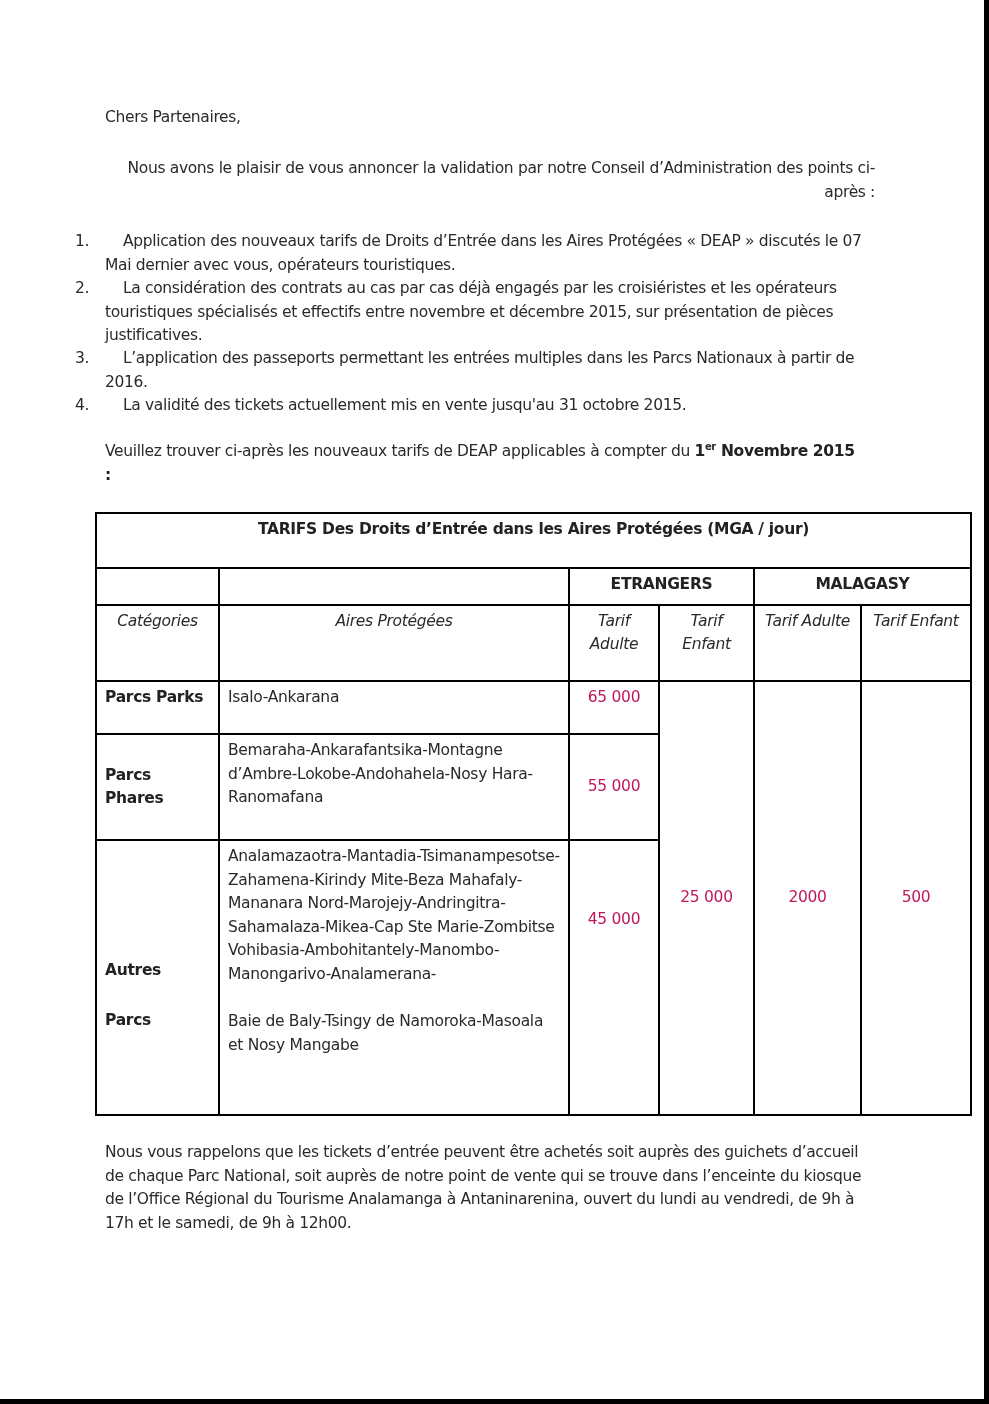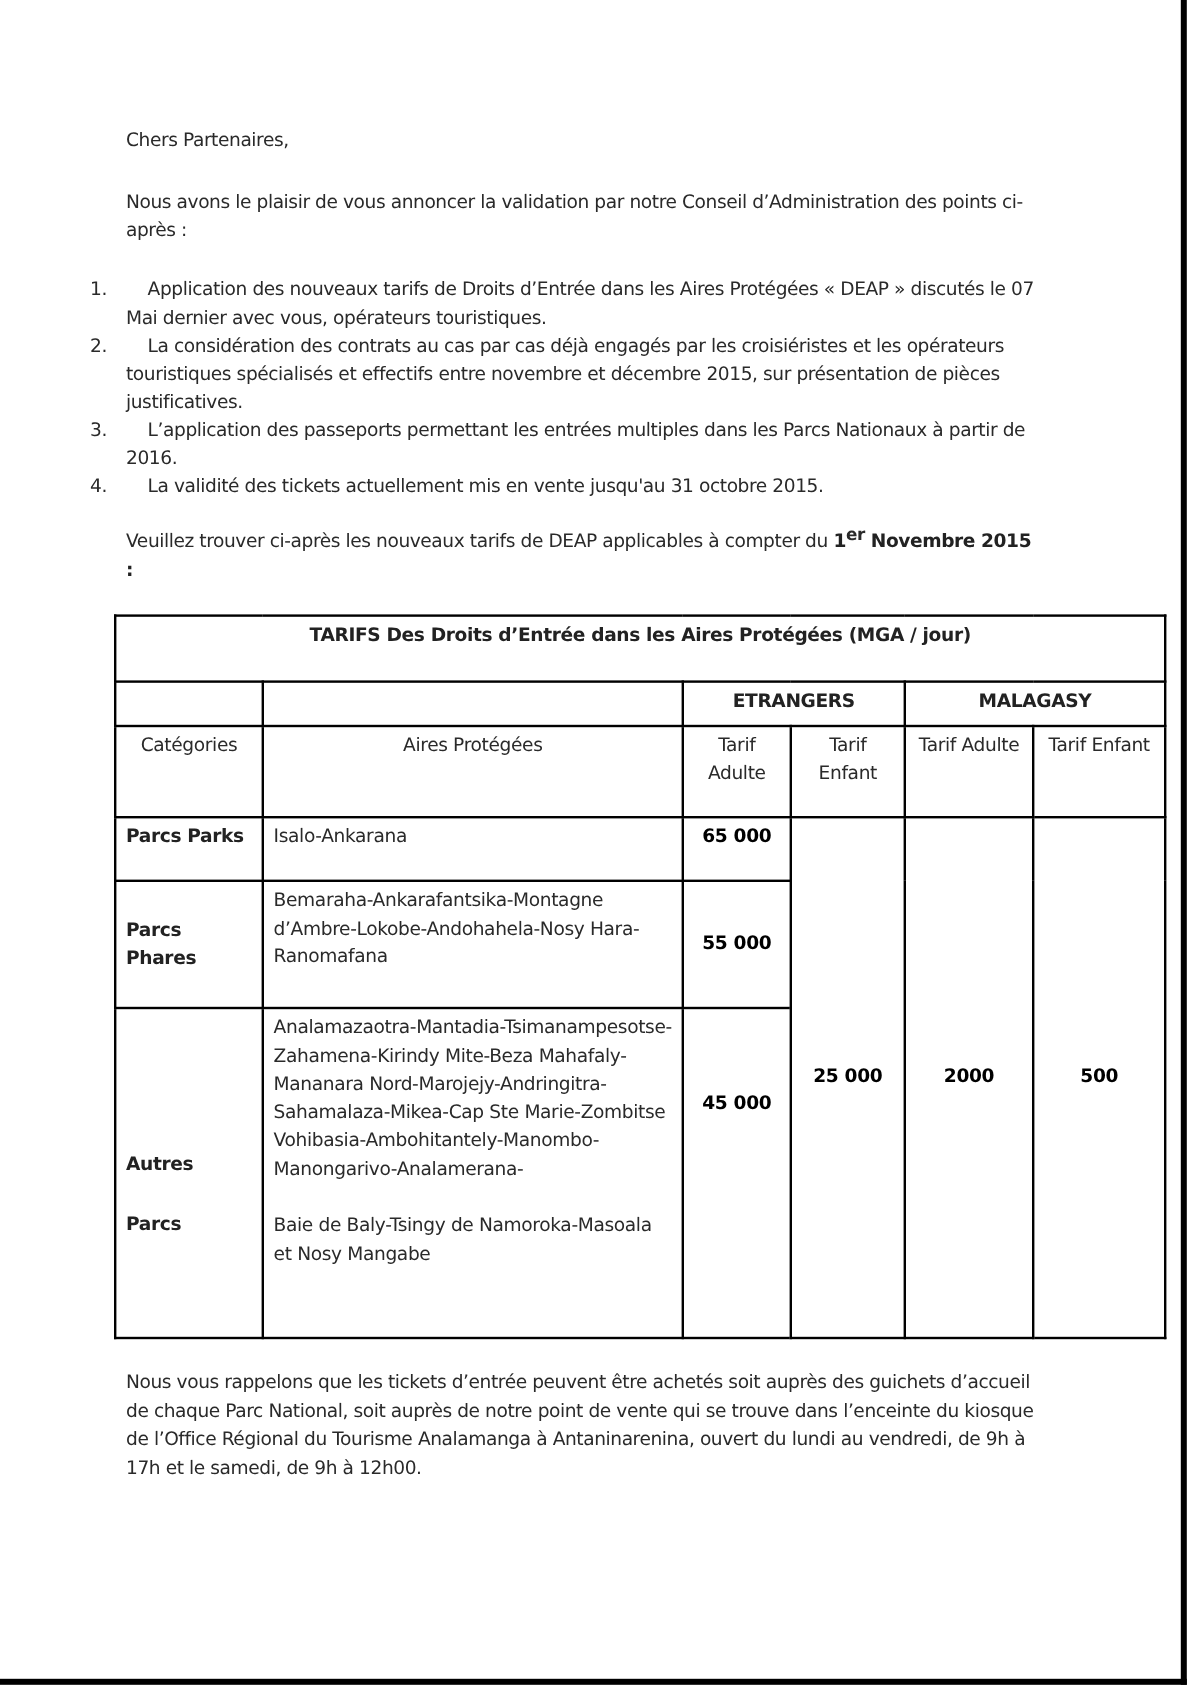--- a/index.html
+++ b/index.html
@@ -5,46 +5,46 @@
   html, body { margin: 0; padding: 0; }
   body {
     width: 989px; height: 1404px; position: relative; overflow: hidden;
     background: #ffffff; color: #2a2a2a;
     font-family: "DejaVu Sans", sans-serif;
   }
   .page-edge-right { position: absolute; left: 984px; top: 0; width: 5px; height: 1404px; background: #000; }
   .page-edge-bottom { position: absolute; left: 0; top: 1399px; width: 989px; height: 5px; background: #000; }
   .txt { position: absolute; font-size: 15.5px; line-height: 23.5px; letter-spacing: -0.35px; color: #2a2a2a; }
   .b { font-weight: bold; color: #222; }
-  .sup { font-size: 14px; vertical-align: super; line-height: 0; font-weight: bold; }
+  .sup { font-size: 10px; vertical-align: super; line-height: 0; font-weight: bold; }
   .list-item { position: absolute; left: 0; width: 880px; }
   .num { position: absolute; left: 75px; }
   .li-text { position: absolute; left: 105px; width: 760px; text-indent: 18px; }
 
   table.tarifs {
     position: absolute; left: 95px; top: 512px; width: 875px; height: 604px;
     border-collapse: collapse; table-layout: fixed;
   }
   table.tarifs td {
     border: 2.5px solid #000; padding: 0; vertical-align: top;
     font-size: 15.5px; line-height: 23.5px; letter-spacing: -0.3px; color: #2a2a2a;
   }
   .cell-inner { padding: 4px 8px; }
   .center { text-align: center; }
   .mid { vertical-align: middle !important; }
-  .bold-num { font-weight: bold; color: #000000; }
+  .bold-num { font-weight: normal; color: #be185d; }
 </style>
 </head>
 <body>
 
 <div class="page-edge-right"></div>
 <div class="page-edge-bottom"></div>
 
 <div class="txt" style="left:105px; top:106px;">Chers Partenaires,</div>
-<div class="txt" style="left:105px; top:157px; width:770px;"> Nous avons le plaisir de vous annoncer la validation par notre Conseil d’Administration des points ci-après :</div>
+<div class="txt" style="left:105px; top:157px; width:770px;text-align:right;"> Nous avons le plaisir de vous annoncer la validation par notre Conseil d’Administration des points ci-après :</div>
 
 <div class="txt list-item" style="top:230px;">
   <span class="num">1.</span>
   <div class="li-text">Application des nouveaux tarifs de Droits d’Entrée dans les Aires Protégées « DEAP  » discutés le 07 Mai dernier avec vous, opérateurs touristiques.</div>
 </div>
 <div class="txt list-item" style="top:277px;">
   <span class="num">2.</span>
   <div class="li-text">La considération des contrats au cas par cas déjà engagés par les croisiéristes et les opérateurs touristiques spécialisés et effectifs entre novembre et décembre 2015, sur présentation de pièces justificatives.</div>
 </div>
 <div class="txt list-item" style="top:347px;">
@@ -78,21 +78,21 @@
   <tr style="height:36px;">
     <td></td>
     <td></td>
     <td colspan="2" class="center">
       <div class="cell-inner b">ETRANGERS</div>
     </td>
     <td colspan="2" class="center">
       <div class="cell-inner b">MALAGASY</div>
     </td>
   </tr>
-  <tr style="height:74px;">
+  <tr style="height:74px;font-style:italic;">
     <td class="center">
           <div class="cell-inner">Catégories</div>
         </td>
     <td class="center">
           <div class="cell-inner">Aires Protégées</div>
         </td>
     <td class="center">
           <div class="cell-inner">Tarif Adulte</div>
         </td>
     <td class="center">

